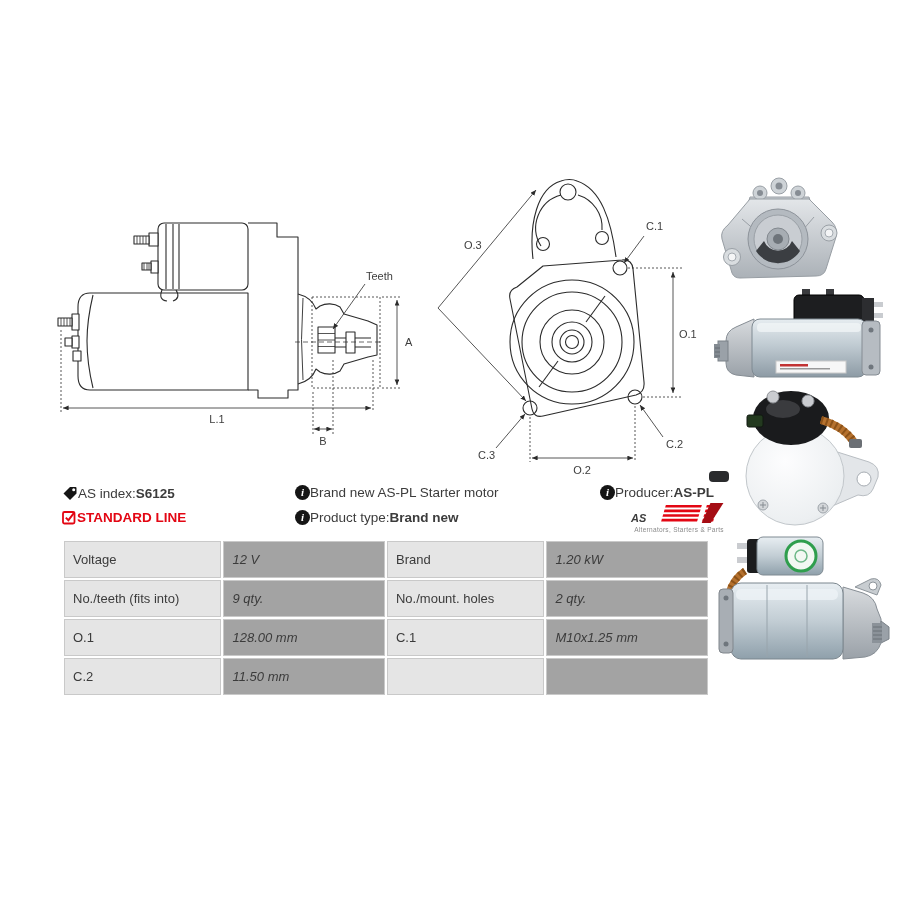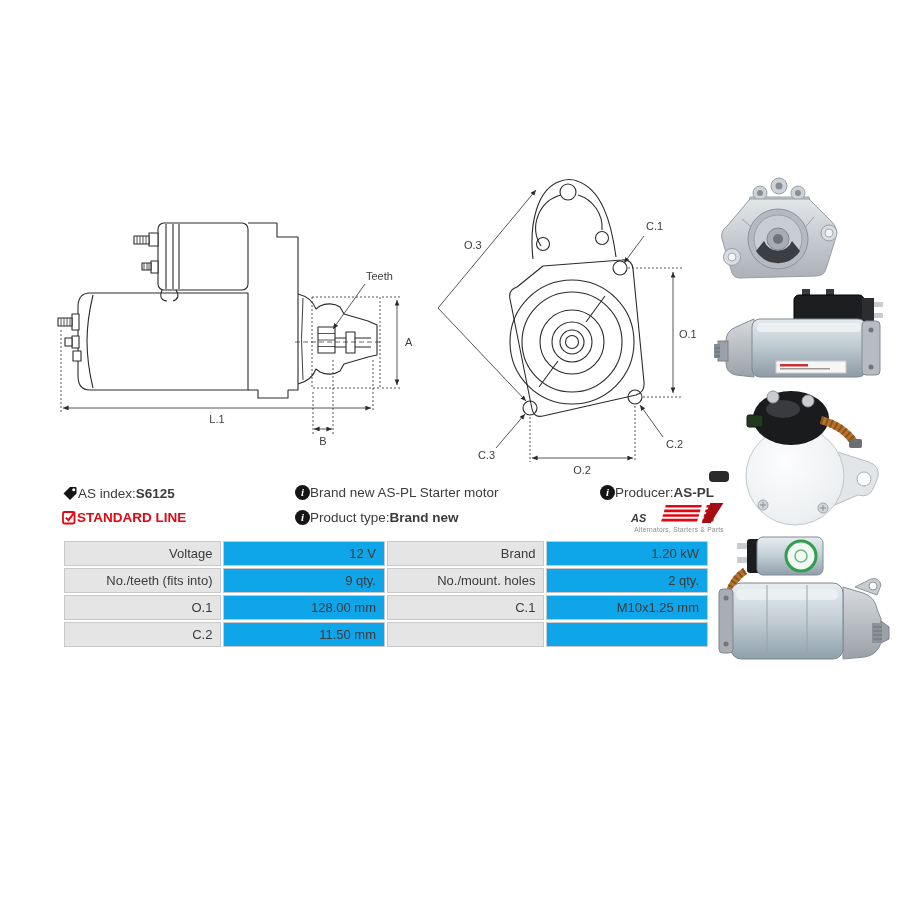--- a/index.html
+++ b/index.html
@@ -9,23 +9,23 @@
   
   .info-item{position:absolute;display:flex;align-items:center;gap:0;font-size:13.5px;color:#3c3c3c;white-space:nowrap;}
   .b{font-weight:bold;}
   .red-bold{color:#e30613;font-weight:bold;}
   .info-badge{flex:0 0 auto;width:15px;height:15px;border-radius:50%;background:#151515;color:#fff;
     display:flex;align-items:center;justify-content:center;font-size:11px;font-weight:bold;
     font-family:"Liberation Serif",serif;font-style:italic;line-height:1;}
   
   table.spec{position:absolute;left:62px;top:539px;width:648px;border-collapse:separate;border-spacing:2px;
     table-layout:fixed;font-size:13px;color:#3b3b3b;}
-  table.spec td{border:1px solid #c9c9c9;text-align:right;padding:2px 8px;vertical-align:middle;height:19px;line-height:1.35;}
+  table.spec td{border:1px solid #c9c9c9;padding:8px 8px;vertical-align:middle;height:19px;line-height:1.35;}
   td.lbl{background:#e5e5e5;}
-  td.val{background:#0ea5e9;}
+  td.val{background:#a3a3a3;font-style:italic;}
   
   svg text{font-family:"Liberation Sans",sans-serif;font-size:11px;fill:#3d3d3d;}
   .logo-tagline{font-size:6.5px;fill:#8a8a8a;letter-spacing:.3px;}
 </style>
 </head>
 <body>
 
 <div class="sheet">
 
   <svg class="abs" style="left:45px;top:180px;" width="390" height="290" viewBox="0 0 390 290">

